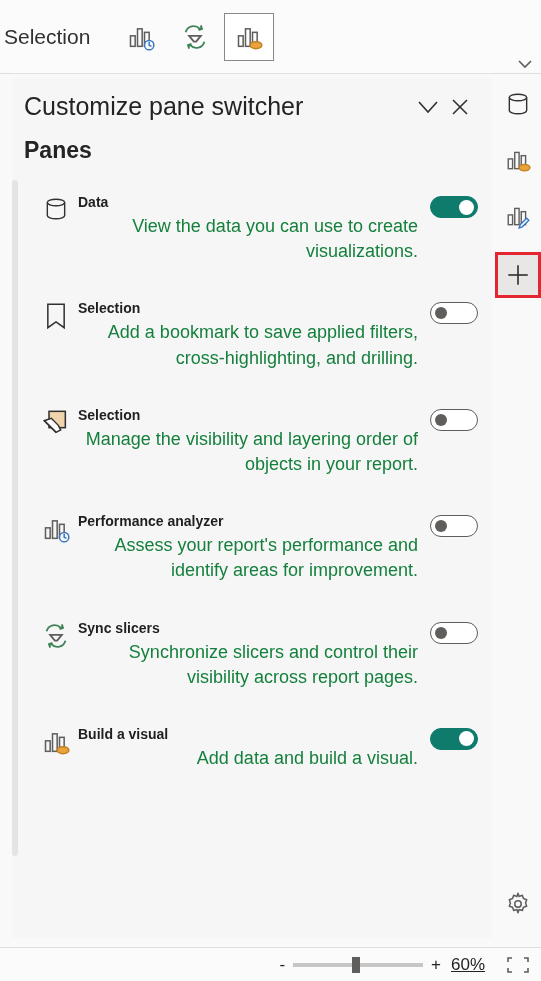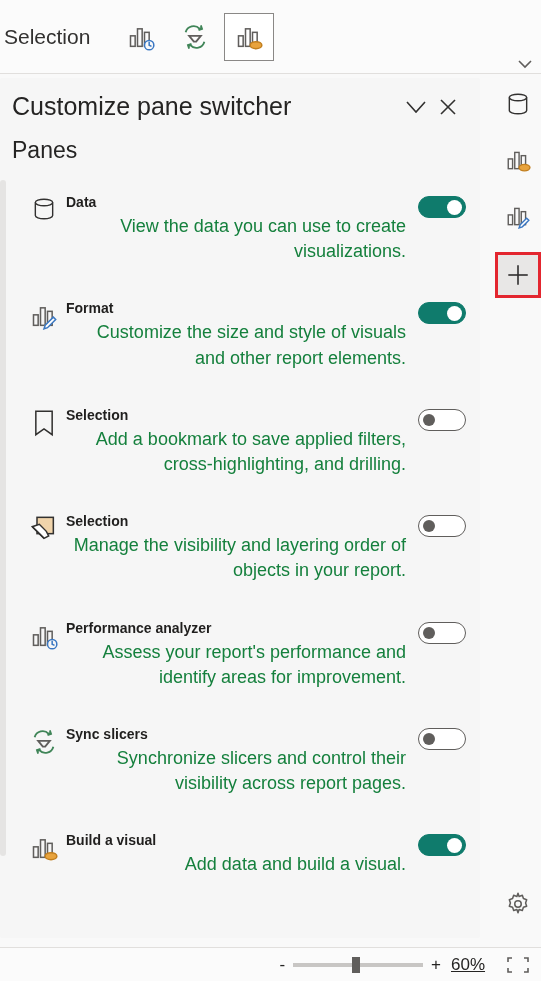--- a/index.html
+++ b/index.html
@@ -74,21 +74,21 @@
       width: 46px;
       height: 46px;
     }
     .right-rail .settings {
       position: absolute;
       top: 810px;
     }
     
     .panel {
       position: absolute;
-      left: 0;
+      left: 12px;
       top: 78px;
       width: 480px;
       height: 860px;
       background: #f6f6f6;
       border-radius: 2px;
       overflow: hidden;
     }
     .panel-header {
       display: flex;
       align-items: center;
@@ -104,21 +104,21 @@
       height: 28px;
       display: flex;
       align-items: center;
       justify-content: center;
       cursor: pointer;
       margin-left: 4px;
       font-size: 20px;
     }
     .panel-subheader {
       font-size: 23px;
-      font-weight: 400;
+      font-weight: 700;
       padding: 10px 12px 16px 12px;
     }
     .scroll-area {
       position: relative;
       height: 760px;
     }
     .scroll-track {
       position: absolute;
       left: 0px;
       top: 0;
@@ -358,37 +358,20 @@
           <div class="item-body">
             <div class="item-title">Data</div>
             <div class="item-desc">View the data you can use to create visualizations.</div>
           </div>
           <div class="item-toggle">
             <div class="toggle on"></div>
           </div>
         </div>
         <div class="pane-item">
           <div class="item-icon">
-            <svg width="28" height="28" viewBox="0 0 24 24" fill="none" stroke="#605e5c" stroke-width="1.3">
-              <rect x="3" y="11" width="4" height="9"></rect>
-              <rect x="9" y="5" width="4" height="15"></rect>
-              <rect x="15" y="8" width="4" height="12"></rect>
-              <path d="M13 20l7-7 2 2-7 7-3 1z" fill="#fff" stroke="#3a77c2"></path>
-            </svg>
-          </div>
-          <div class="item-body">
-            <div class="item-title">Format</div>
-            <div class="item-desc">Customize the size and style of visuals and other report elements.</div>
-          </div>
-          <div class="item-toggle">
-            <div class="toggle on"></div>
-          </div>
-        </div>
-        <div class="pane-item">
-          <div class="item-icon">
             <svg width="24" height="28" viewBox="0 0 20 24" fill="none" stroke="#323130" stroke-width="1.3">
               <path d="M3 2h14v20l-7-5-7 5z"></path>
             </svg>
           </div>
           <div class="item-body">
             <div class="item-title">Selection</div>
             <div class="item-desc">Add a bookmark to save applied filters, cross-highlighting, and drilling.</div>
           </div>
           <div class="item-toggle">
             <div class="toggle off"></div>

